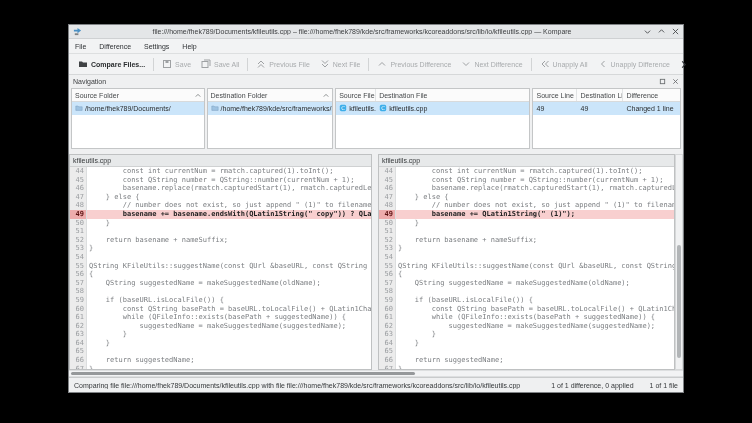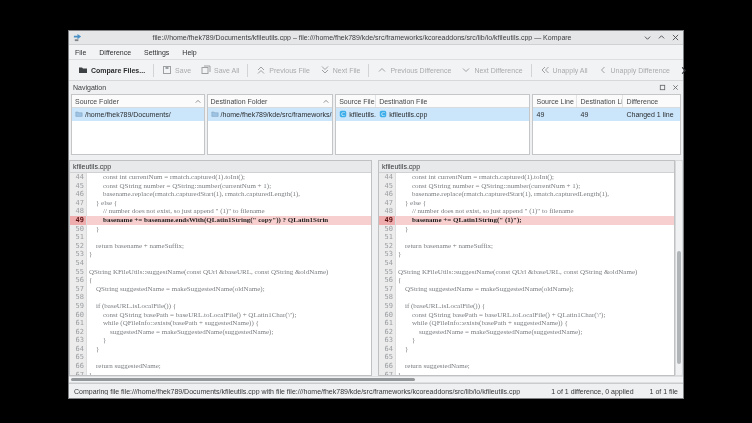--- a/index.html
+++ b/index.html
@@ -1,20 +1,20 @@
 <!DOCTYPE html>
 <html><head>
 <meta charset="utf-8">
 <style>
   * { margin:0; padding:0; box-sizing:border-box; }
   html,body { width:752px; height:423px; background:#000; overflow:hidden;
     font-family:"Liberation Sans", sans-serif; }
   .screen { position:relative; width:752px; height:423px; background:#000; }
 
-  .window { position:absolute; left:68px; top:30px; width:616px; height:369px;
+  .window { position:absolute; left:68px; top:24px; width:616px; height:369px;
     background:#eff0f1; border:1px solid #7f8285; display:flex; flex-direction:column;
     font-size:7px; color:#2e3134; }
 
   
   .titlebar { height:14px; background:#e4e6e8; border-bottom:1px solid #cfd1d3;
     display:flex; align-items:center; padding:0 4px; flex:0 0 auto; }
   .app-icon { width:9px; height:9px; margin-right:4px; flex:0 0 auto; }
   .title-text { flex:1; text-align:center; color:#3c3e40; white-space:nowrap;
     overflow:hidden; text-overflow:ellipsis; font-size:7px; }
   .win-btns { display:flex; gap:7px; margin-left:6px; flex:0 0 auto; }
@@ -66,21 +66,21 @@
   .diff-panel.left  { width:304px; margin-left:0; }
   .diff-gap { width:6px; flex:0 0 auto; }
   .diff-panel.right { width:298px; }
   .panel-hdr { flex:0 0 12px; background:#e7e9ea; border-bottom:1px solid #cfd1d2;
     display:flex; align-items:center; padding:0 3px; color:#35383a; }
   .code-body { flex:1; overflow:hidden; position:relative;
     font-family:"DejaVu Sans Mono", monospace; font-size:7px; }
   .code-line { display:flex; height:8.6px; line-height:8.6px; white-space:pre; }
   .code-num { flex:0 0 17px; background:#ececec; border-right:1px solid #dcdedf;
     color:#9a9da0; text-align:right; padding-right:2px; }
-  .code-text { flex:1; color:#7a7d80; overflow:hidden; padding-left:2px;font-family:Liberation Serif, serif; }
+  .code-text { flex:1; color:#7a7d80; overflow:hidden; padding-left:2px; }
   .code-line.changed { background:#f8cfcf; }
   .code-line.changed .code-num { background:#eeacac; color:#5c1111; font-weight:bold; }
   .code-line.changed .code-text { color:#1f1f1f; font-weight:bold; }
 
   .vscroll { width:8px; flex:0 0 auto; background:#f0f1f2; border:1px solid #d6d8d9; position:relative; }
   .vscroll .thumb { position:absolute; left:1px; right:1px; top:42%; height:53%;
     background:#b2b5b7; border-radius:2px; }
 
   .hscroll { height:7px; flex:0 0 auto; background:#f2f3f4; border-top:1px solid #dddfe0;
     border-bottom:1px solid #dddfe0; position:relative; }

